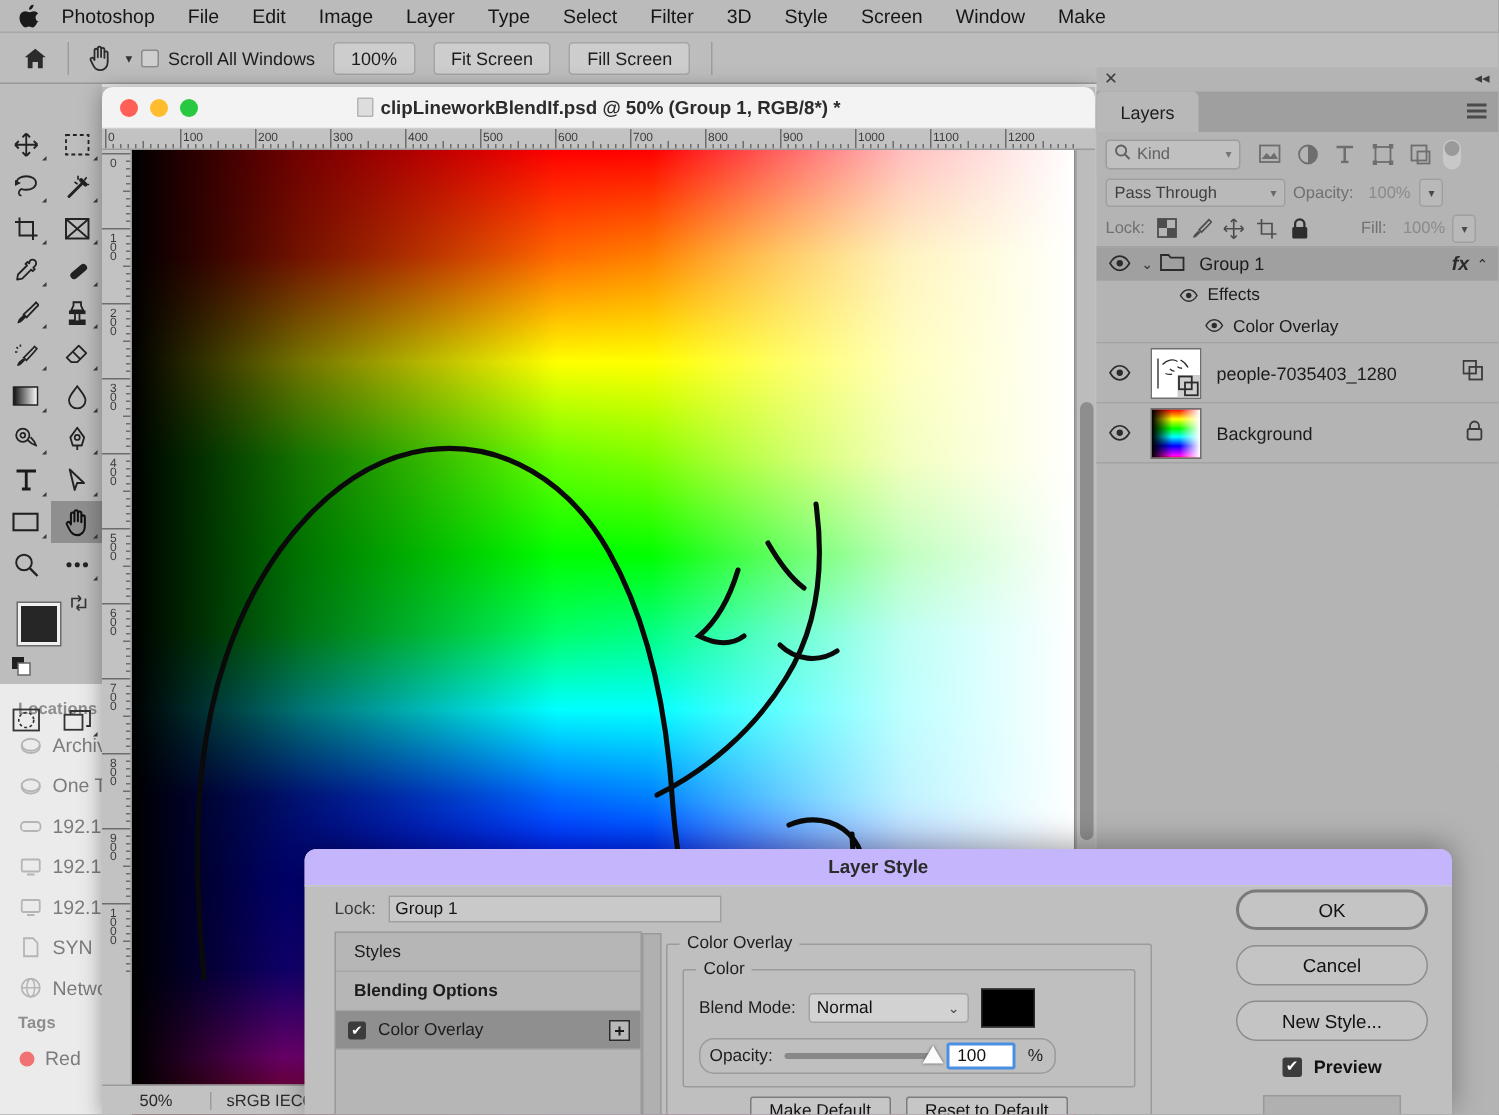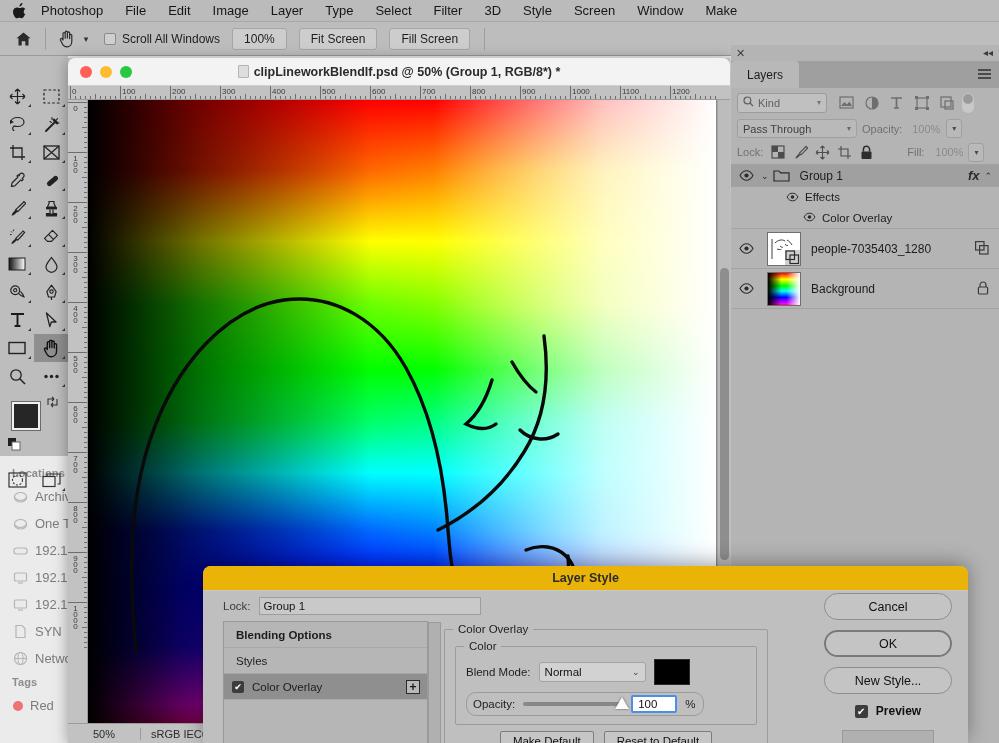--- a/index.html
+++ b/index.html
@@ -54,21 +54,21 @@
     position:absolute; left:0; top:22px; width:999px; height:34px;
     background:#bdbdbd;
     border-bottom:1px solid #9a9a9a;
     display:flex; align-items:center; gap:0;
     padding-left:10px;
   }
   .ob-sep{ width:1px; height:22px; background:#9d9d9d; margin:0 9px;}
   .ob-home{ width:26px;height:26px; display:flex;align-items:center;justify-content:center;}
   .ob-tool{ width:24px;height:24px; display:flex;align-items:center;justify-content:center;}
   .ob-caret{ width:14px;height:24px;display:flex;align-items:center;justify-content:center; font-size:9px;color:#333;}
-  .ob-check{ display:flex; align-items:center; gap:6px; margin-left:11px;}
+  .ob-check{ display:flex; align-items:center; gap:6px; margin-left:1px;}
   .ob-check .box{ width:12px;height:12px;border:1px solid #8b8b8b;background:#cfcfcf;border-radius:2px;}
   .ob-check .lbl{ font-size:12px;color:#1d1d1d;}
   .ob-btn{
     height:22px; min-width:44px; padding:0 11px;
     background:#cdcdcd; border:1px solid #a5a5a5; border-radius:3px;
     display:flex;align-items:center;justify-content:center;
     font-size:12px; color:#1d1d1d; margin-left:12px;
   }
 
   
@@ -241,21 +241,21 @@
   .eye-sm{ width:13px;height:11px;margin-right:6px;}
 
   
   #dialog{
     position:absolute; left:203px; top:566px; width:765px; height:177px;
     background:#bfbfbf; border-radius:8px 8px 0 0;
     box-shadow:0 -3px 20px rgba(0,0,0,.35);
     overflow:hidden;
   }
   #dlg-title{
-    height:25px; background:#eab308; border-bottom:1px solid #c8c8c8;
+    height:25px; background:#c4b5fd; border-bottom:1px solid #c8c8c8;
     display:flex;align-items:center;justify-content:center;
     font-size:12.5px; font-weight:bold; color:#2b2b2b;
   }
   #dlg-name{ height:30px; display:flex; align-items:center; padding-left:20px; gap:8px;}
   #dlg-name .lbl{ font-size:11.5px; color:#3a3a3a;}
   #dlg-name .inp{
     width:222px;height:18px;background:#c9c9c9;border:1px solid #9e9e9e;
     font-size:11.5px;color:#151515;display:flex;align-items:center;padding-left:4px;
   }
   #dlg-body{ display:flex; padding:0 20px; gap:16px; }
@@ -1156,25 +1156,25 @@
 </div>
 
 <div id="dialog">
   <div id="dlg-title">Layer Style</div>
   <div id="dlg-name">
     <span class="lbl">Lock:</span>
     <span class="inp">Group 1</span>
   </div>
   <div id="dlg-body">
     <div id="styles-list">
+      <div class="sl-item">
+        <span>Styles</span>
+      </div>
       <div class="sl-item b">
         <span>Blending Options</span>
-      </div>
-      <div class="sl-item">
-        <span>Styles</span>
       </div>
       <div class="sl-item sel" style="padding-left:8px;">
         <span class="sl-check">✔</span>
         <span>Color Overlay</span>
         <span class="sl-plus">+</span>
       </div>
       <div id="styles-scroll"></div>
     </div>
 
     <div id="right-pane">
@@ -1203,22 +1203,22 @@
         </div>
         <div id="def-btns">
           <span class="dlg-btn">Make Default</span>
           <span class="dlg-btn">Reset to Default</span>
         </div>
       </div>
     </div>
   </div>
 
   <div id="dlg-right">
+    <span class="big-btn primary">OK</span>
     <span class="big-btn">Cancel</span>
-    <span class="big-btn primary">OK</span>
     <span class="big-btn">New Style...</span>
     <span class="prev-row">
       <span class="prev-box">✔</span>
       <span class="prev-lbl">Preview</span>
     </span>
     <span id="prev-thumb"></span>
   </div>
 </div>
 
 </body></html>

